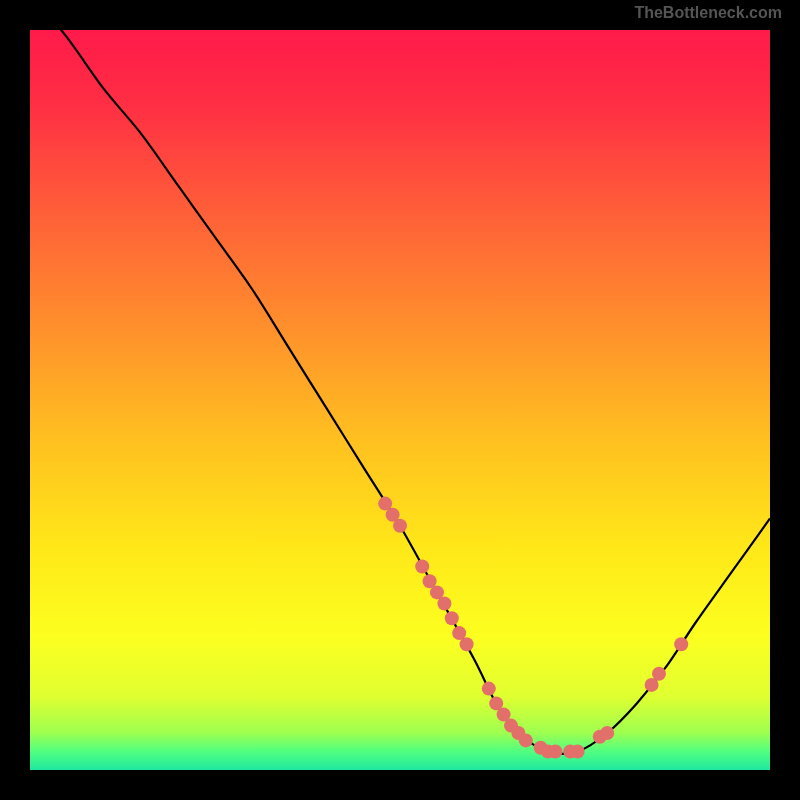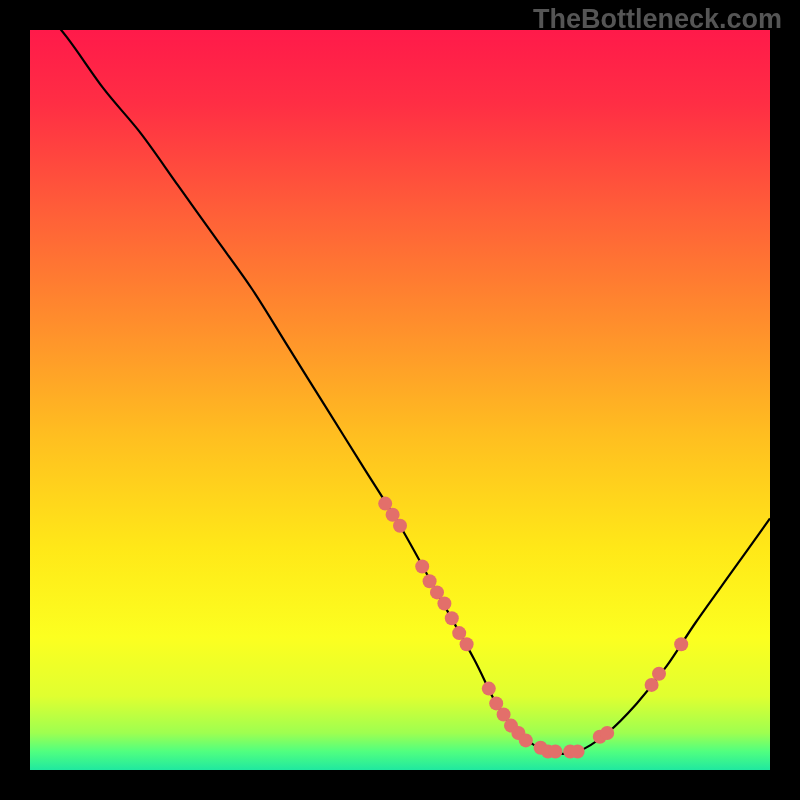--- a/index.html
+++ b/index.html
@@ -8,21 +8,21 @@
     height: 800px;
     background: #000;
     position: relative;
     font-family: Arial, sans-serif;
   }
   .watermark {
     position: absolute;
     top: 4px;
     right: 18px;
     color: #555;
-    font-size: 27px;
+    font-size: 16px;
     font-weight: bold;
     z-index: 10;
   }
   .plot-area {
     position: absolute;
     left: 30px;
     top: 30px;
     width: 740px;
     height: 740px;
     overflow: hidden;

